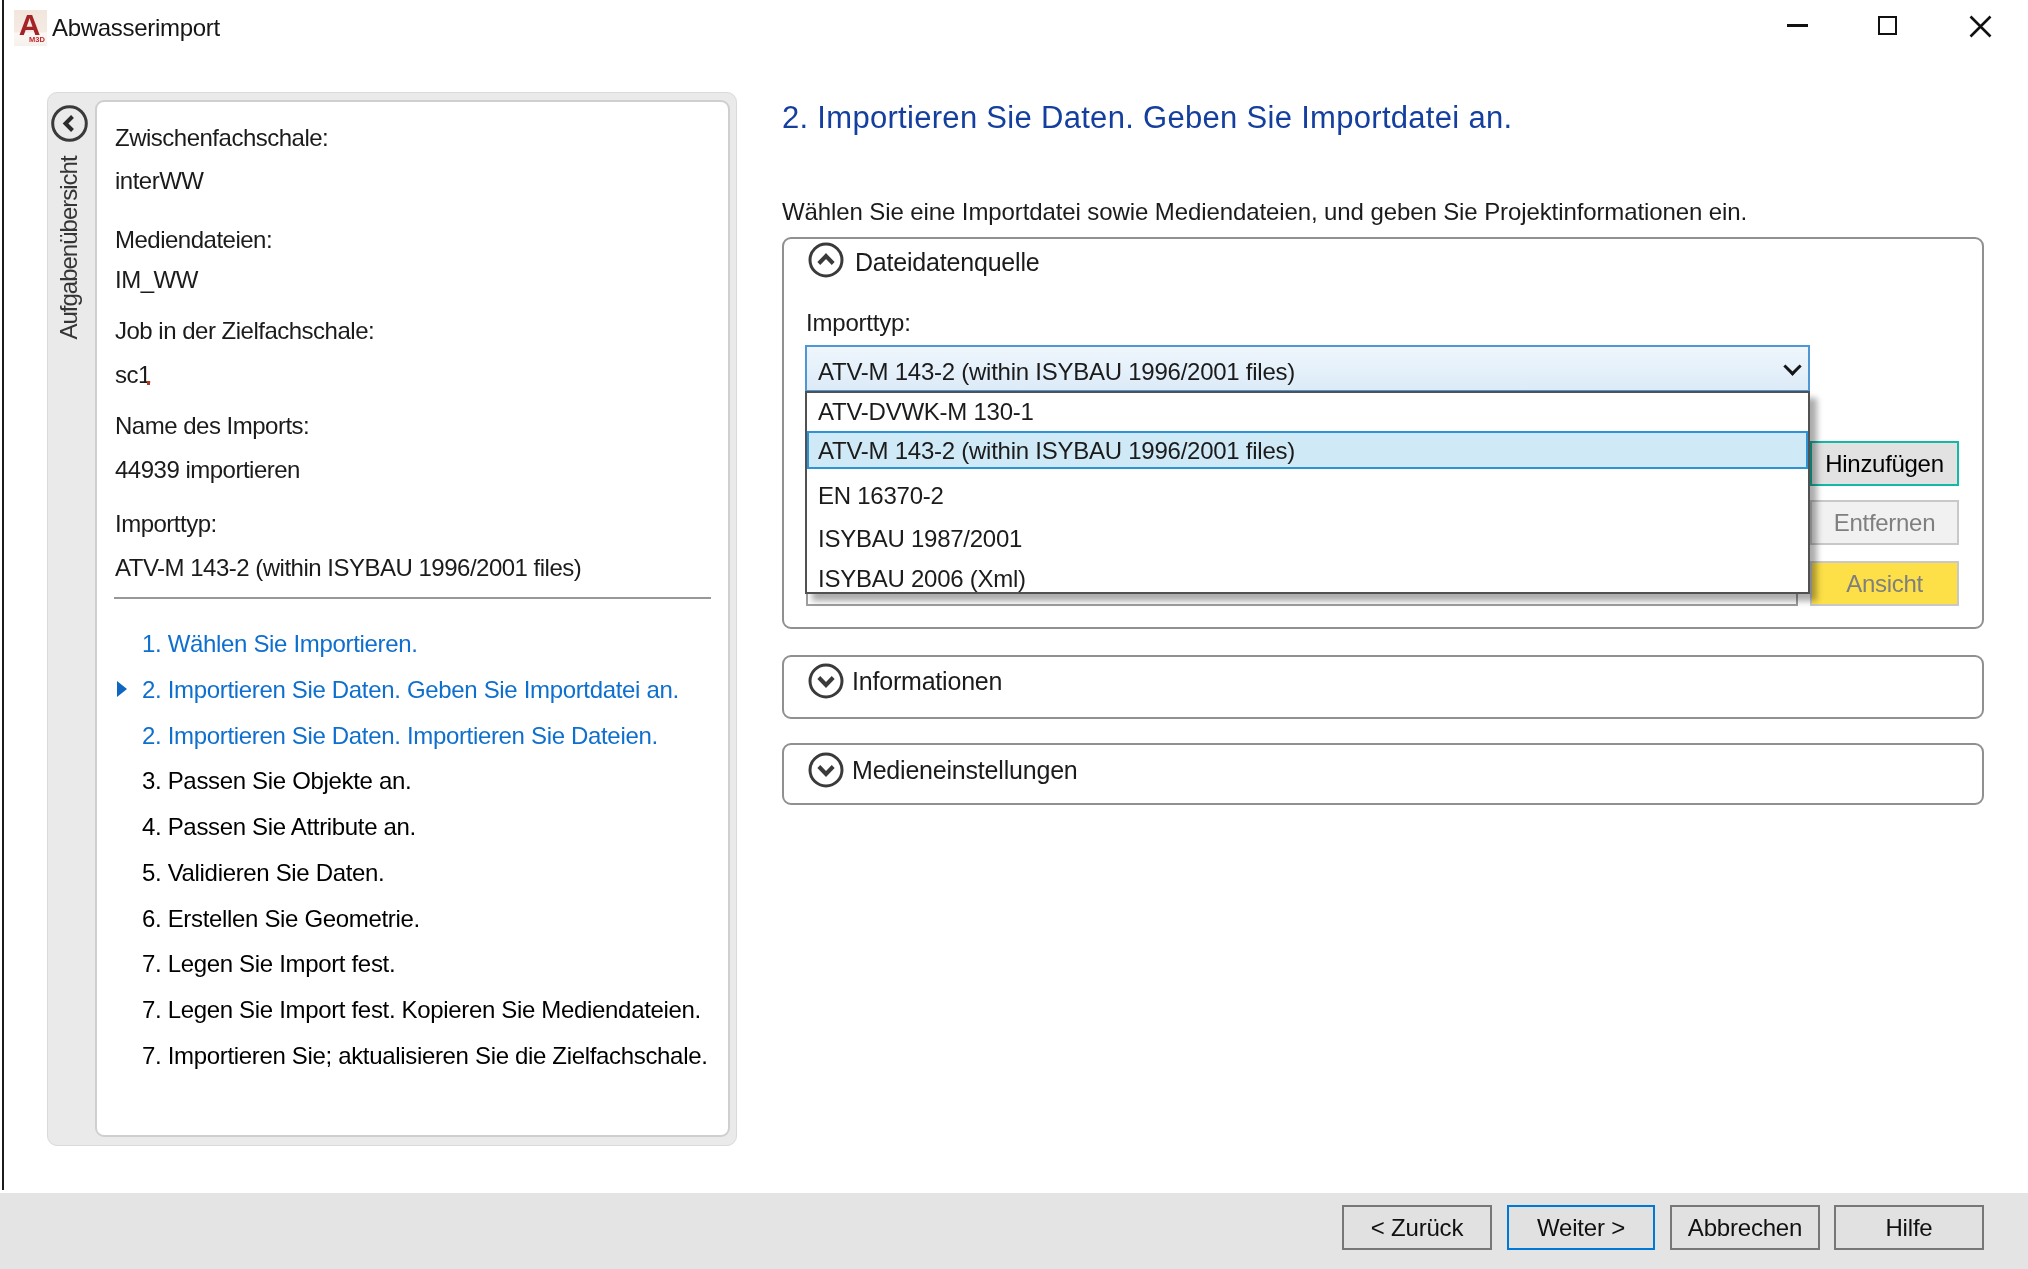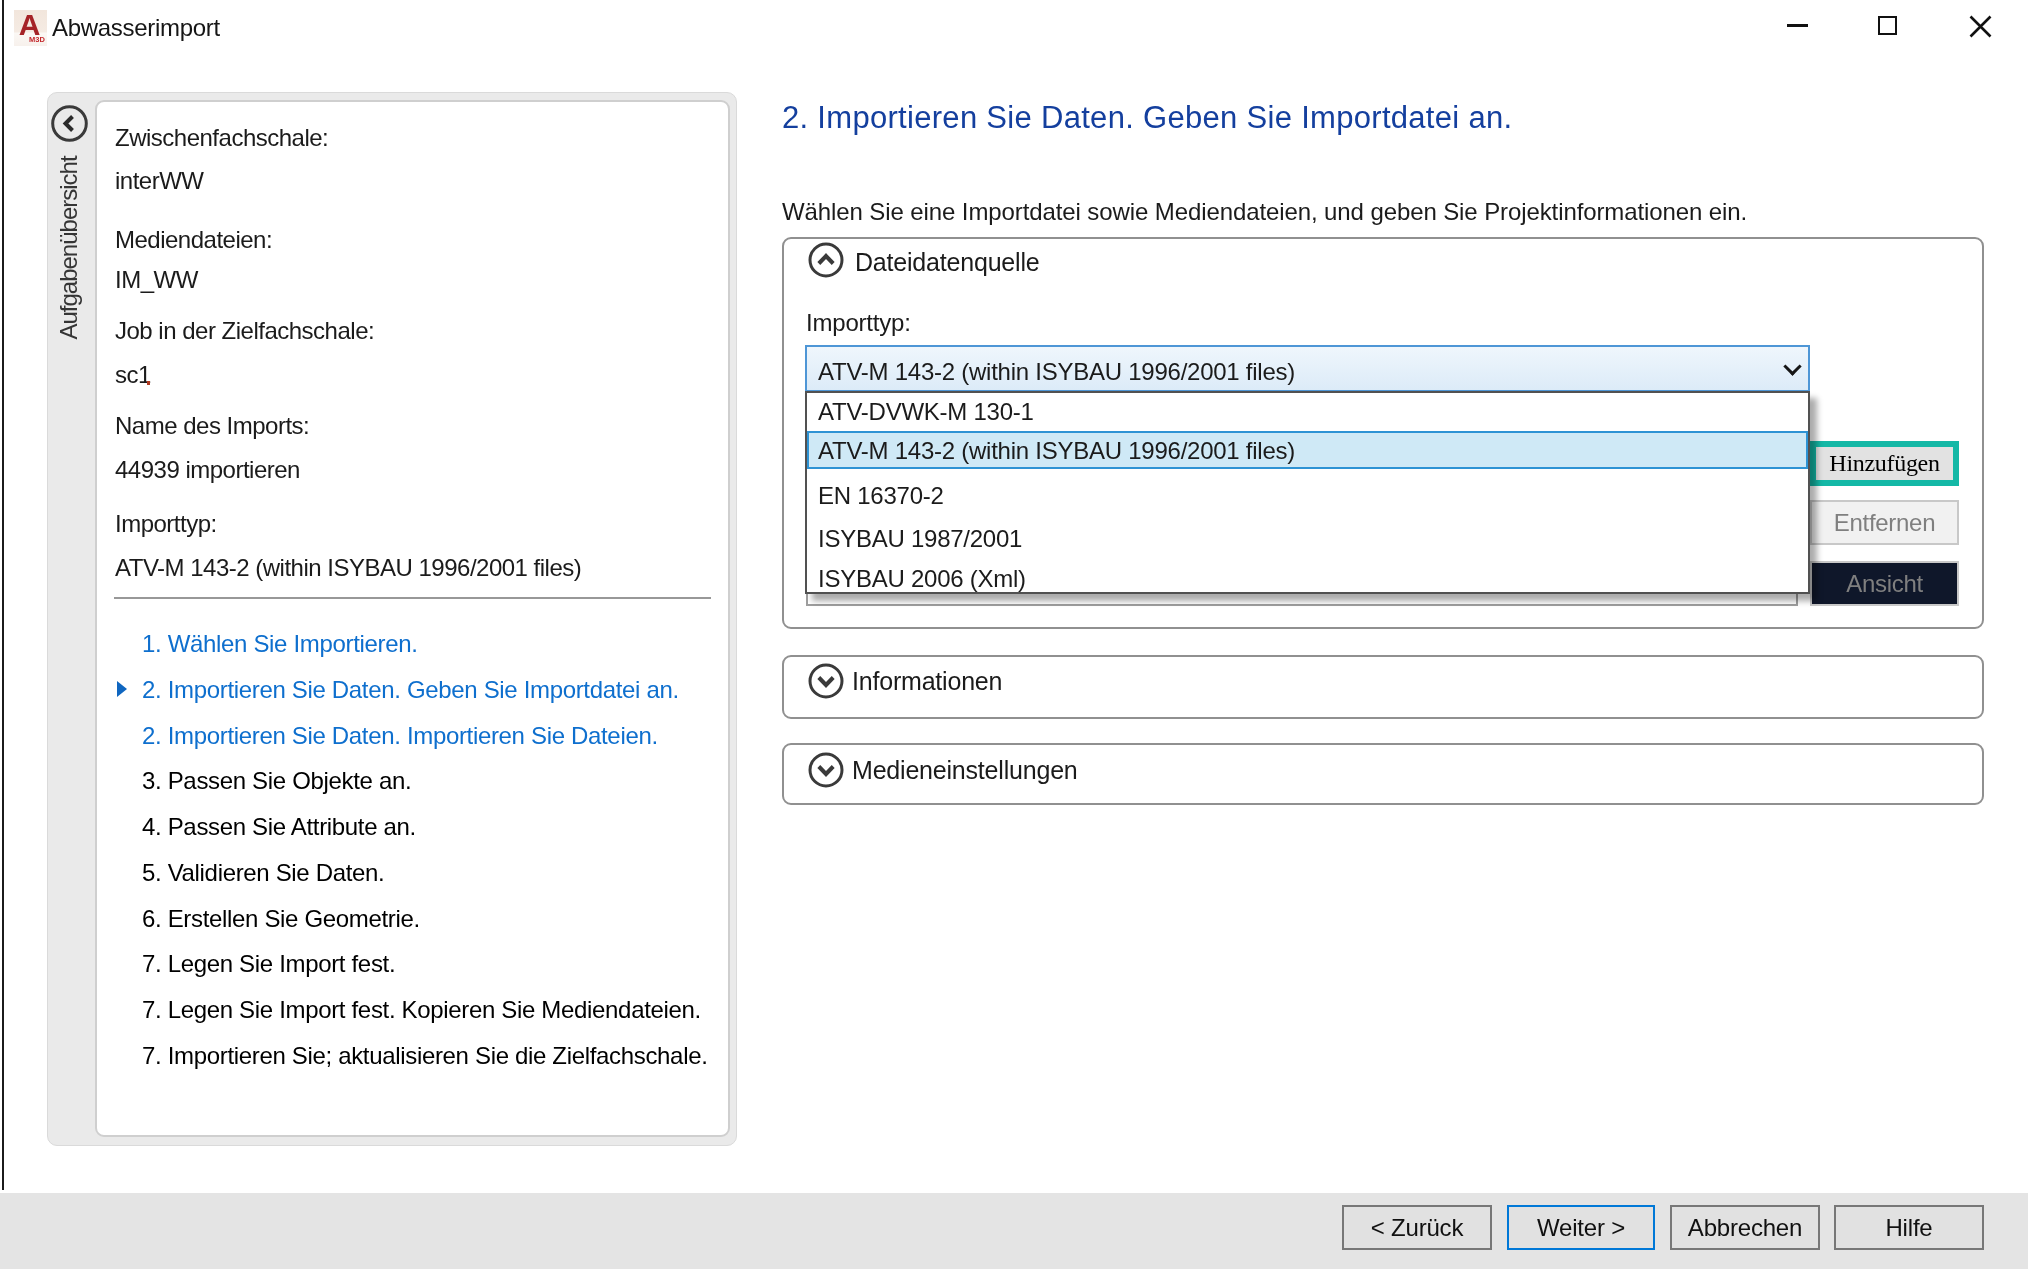--- a/index.html
+++ b/index.html
@@ -30,23 +30,23 @@
   
   #head{left:782px;top:100px;font-size:31px;letter-spacing:0.3px;color:#143f9e;white-space:nowrap;}
   #sub{left:782px;top:150px;font-size:24px;letter-spacing:-0.1px;color:#1b1b1b;white-space:nowrap;margin-top:48px;}
   .gbox{left:782px;width:1202px;border:2px solid #909090;border-radius:9px;box-sizing:border-box;background:#fff;}
   .glabel{font-size:25px;letter-spacing:-0.2px;color:#1b1b1b;white-space:nowrap;}
   
   #filebox{left:806px;top:400px;width:992px;height:206px;border:2px solid #9e9e9e;background:#fff;box-sizing:border-box;}
   
   .sbtn{width:149px;height:45px;box-sizing:border-box;font-size:24px;letter-spacing:-0.3px;
         display:flex;align-items:center;justify-content:center;}
-  #bhinz{left:1810px;top:441px;background:#e2e2e2;border:6px solid #14b8a6;color:#000;font-family:Liberation Serif, serif;}
+  #bhinz{left:1810px;top:441px;background:#e2e2e2;border:2px solid #14b8a6;color:#000;}
   #bentf{left:1810px;top:500px;background:#f1f1f1;border:2px solid #c8c8c8;color:#7f7f7f;}
-  #bansi{left:1810px;top:561px;background:#0f172a;border:2px solid #c8c8c8;color:#7f7f7f;}
+  #bansi{left:1810px;top:561px;background:#fde047;border:2px solid #c8c8c8;color:#7f7f7f;}
   
   #combo{left:805px;top:345px;width:1005px;height:47px;box-sizing:border-box;
          border:2.5px solid #4e96d6;background:linear-gradient(#eff6fc,#dcebf8);}
   #combotext{left:818px;top:358px;font-size:24px;letter-spacing:-0.25px;white-space:nowrap;}
   #combochev{left:1786px;top:360px;width:10px;height:10px;border-left:3.1px solid #161616;
              border-bottom:3.2px solid #161616;transform:rotate(-45deg);}
   
   #ddlist{left:805px;top:391px;width:1005px;height:203px;background:#fff;
           border:2px solid #515151;box-sizing:border-box;
           box-shadow:7px 7px 6px rgba(0,0,0,0.33);}

